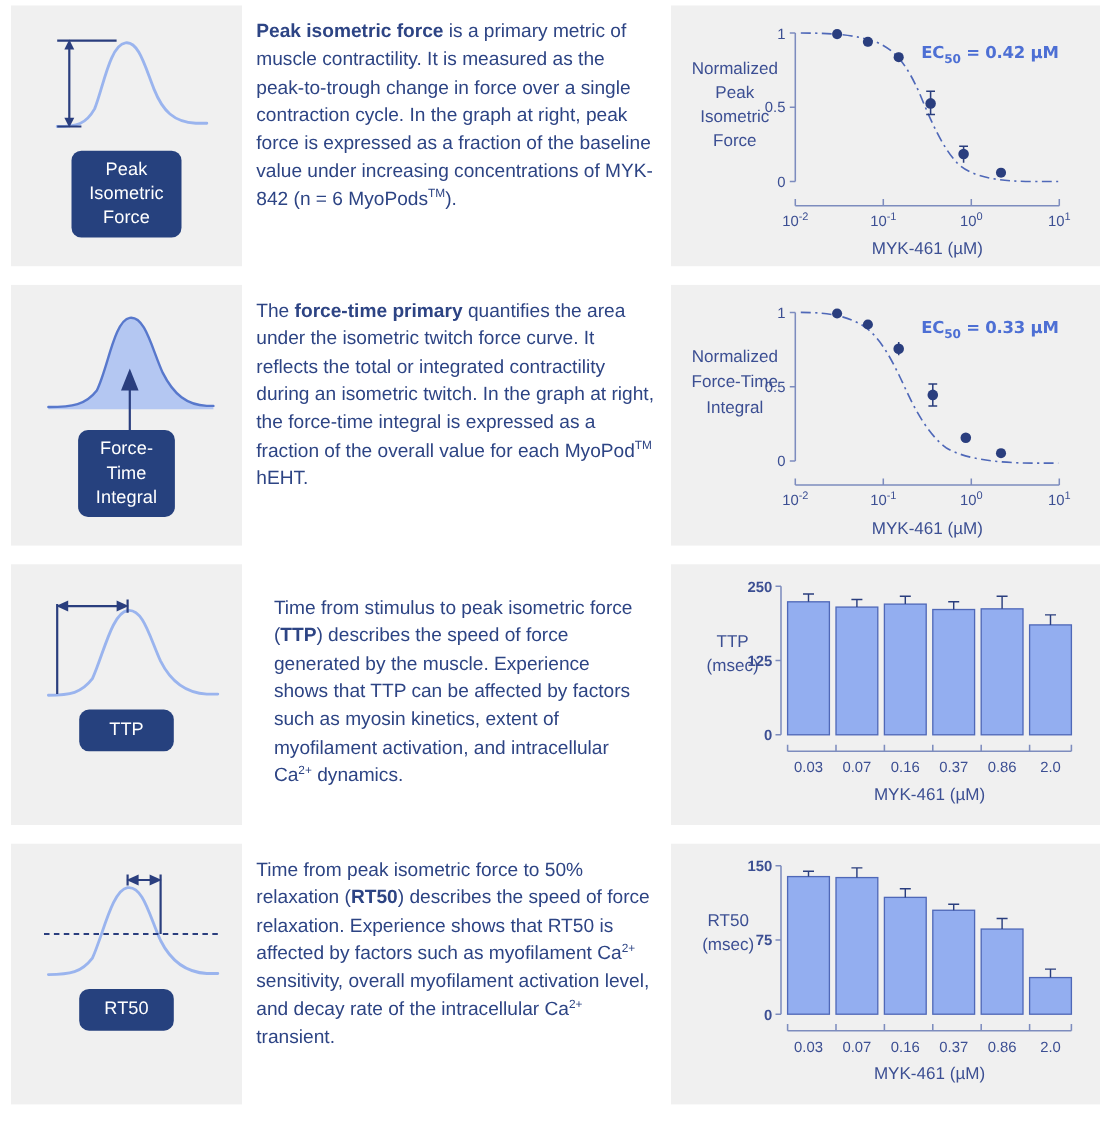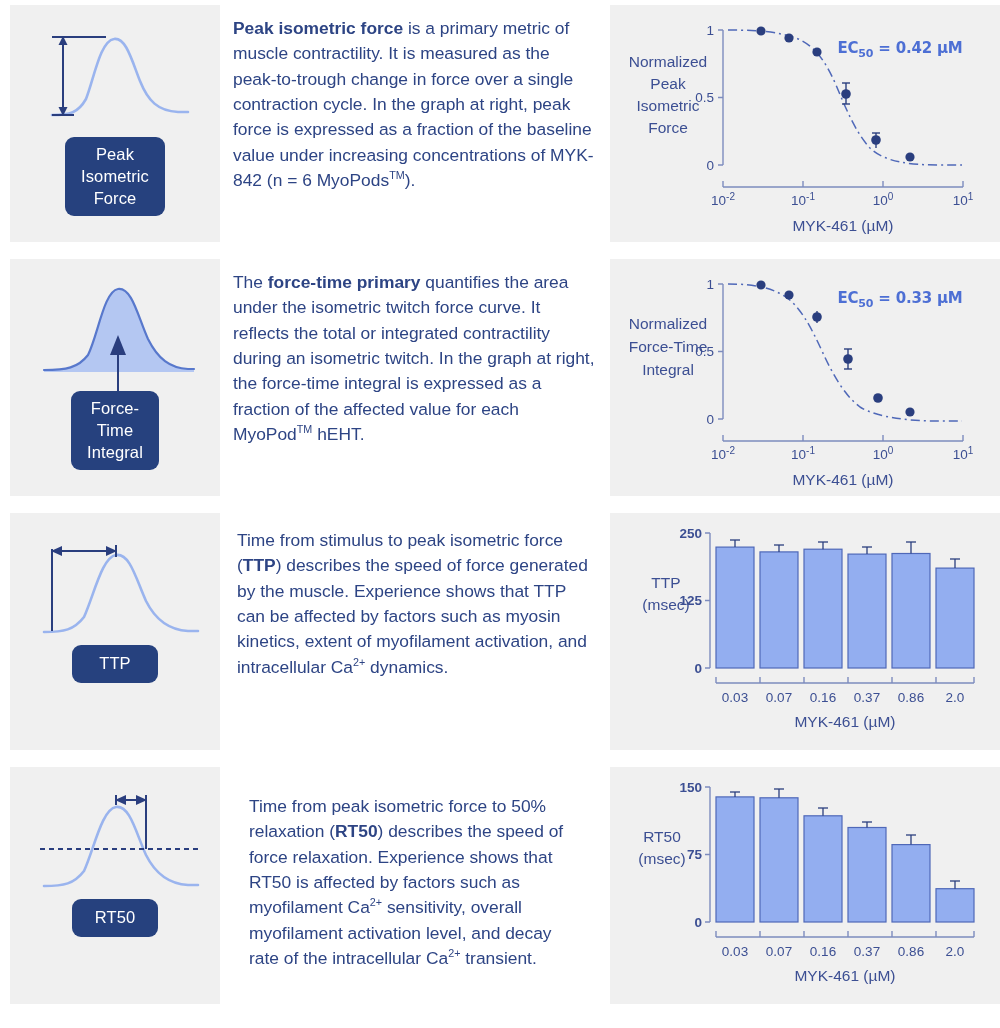--- a/index.html
+++ b/index.html
@@ -232,21 +232,21 @@
         </svg>
       </div>
       <div class="badge">
         <div>Force-</div>
         <div>Time</div>
         <div>Integral</div>
       </div>
     </div>
 
     <div class="text-col">
-      <p style="margin:0;"><span>The </span><b>force-time primary</b><span> quantifies the area under the isometric twitch force curve. It reflects the total or integrated contractility during an isometric twitch. In the graph at right, the force-time integral is expressed as a fraction of the affected value for each MyoPod</span><sup>TM</sup><span> hEHT.</span></p>
+      <p style="margin:0;"><span>The </span><b>force-time primary</b><span> quantifies the area under the isometric twitch force curve. It reflects the total or integrated contractility during an isometric twitch. In the graph at right, the force-time integral is expressed as a fraction of the overall value for each MyoPod</span><sup>TM</sup><span> hEHT.</span></p>
     </div>
 
     <div class="chart-panel">
       <svg viewBox="0 0 390 237" xmlns="http://www.w3.org/2000/svg">
         <text class="ylab" x="58" y="70" text-anchor="middle">Normalized</text>
         <text class="ylab" x="58" y="93" text-anchor="middle">Force-Time</text>
         <text class="ylab" x="58" y="116" text-anchor="middle">Integral</text>
 
         <path class="axisline" d="M113,25 L113,160"></path>
         <path class="tickmark" d="M108,25 L113,25 M108,92.5 L113,92.5 M108,160 L113,160"></path>
@@ -319,21 +319,21 @@
           <path d="M29,24 L40,19 L40,29 Z" fill="#2a3e7e"></path>
           <path d="M95,24 L84,19 L84,29 Z" fill="#2a3e7e"></path>
         </svg>
       </div>
       <div class="badge one-line">
         <div>TTP</div>
       </div>
     </div>
 
     <div class="text-col">
-      <p style="margin:4px;"><span>Time from stimulus to peak isometric force (</span><b>TTP</b><span>) describes the speed of force generated by the muscle. Experience shows that TTP can be affected by factors such as myosin kinetics, extent of myofilament activation, and intracellular Ca</span><sup>2+</sup><span> dynamics.</span></p>
+      <p style="margin:16px;"><span>Time from stimulus to peak isometric force (</span><b>TTP</b><span>) describes the speed of force generated by the muscle. Experience shows that TTP can be affected by factors such as myosin kinetics, extent of myofilament activation, and intracellular Ca</span><sup>2+</sup><span> dynamics.</span></p>
     </div>
 
     <div class="chart-panel">
       <svg viewBox="0 0 390 237" xmlns="http://www.w3.org/2000/svg">
         <text class="ylab" x="56" y="75" text-anchor="middle">TTP</text>
         <text class="ylab" x="56" y="97" text-anchor="middle">(msec)</text>
 
         <path class="axisline" d="M100,20 L100,155"></path>
         <path class="tickmark" d="M95,20 L100,20 M95,87.5 L100,87.5 M95,155 L100,155"></path>
         <text class="ax-label" x="92" y="25" text-anchor="end" font-weight="bold">250</text>
@@ -395,21 +395,21 @@
           <path d="M93,19 L104,14 L104,24 Z" fill="#2a3e7e"></path>
           <path d="M125,19 L114,14 L114,24 Z" fill="#2a3e7e"></path>
         </svg>
       </div>
       <div class="badge one-line">
         <div>RT50</div>
       </div>
     </div>
 
     <div class="text-col">
-      <p style="margin:16px;"><span>Time from peak isometric force to 50% relaxation (</span><b>RT50</b><span>) describes the speed of force relaxation. Experience shows that RT50 is affected by factors such as myofilament Ca</span><sup>2+</sup><span> sensitivity, overall myofilament activation level, and decay rate of the intracellular Ca</span><sup>2+</sup><span> transient.</span></p>
+      <p style="margin:0;"><span>Time from peak isometric force to 50% relaxation (</span><b>RT50</b><span>) describes the speed of force relaxation. Experience shows that RT50 is affected by factors such as myofilament Ca</span><sup>2+</sup><span> sensitivity, overall myofilament activation level, and decay rate of the intracellular Ca</span><sup>2+</sup><span> transient.</span></p>
     </div>
 
     <div class="chart-panel">
       <svg viewBox="0 0 390 237" xmlns="http://www.w3.org/2000/svg">
         <text class="ylab" x="52" y="75" text-anchor="middle">RT50</text>
         <text class="ylab" x="52" y="97" text-anchor="middle">(msec)</text>
 
         <path class="axisline" d="M100,20 L100,155"></path>
         <path class="tickmark" d="M95,20 L100,20 M95,87.5 L100,87.5 M95,155 L100,155"></path>
         <text class="ax-label" x="92" y="25" text-anchor="end" font-weight="bold">150</text>

